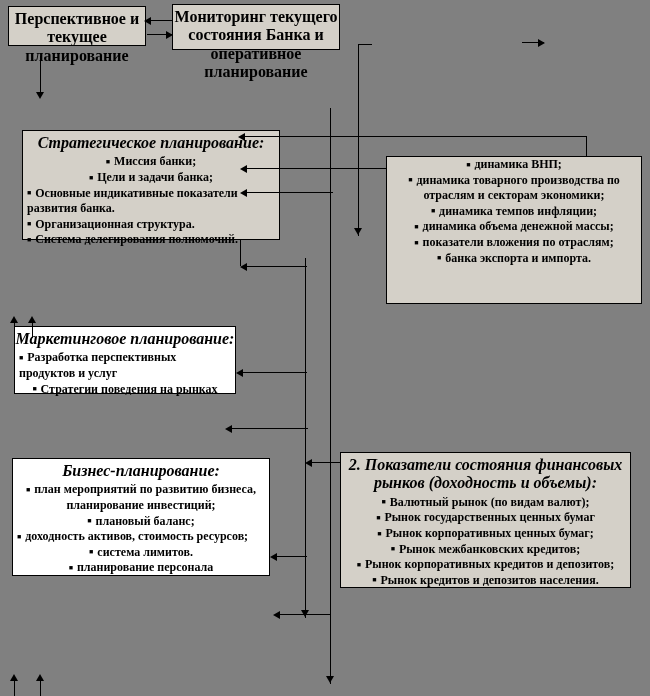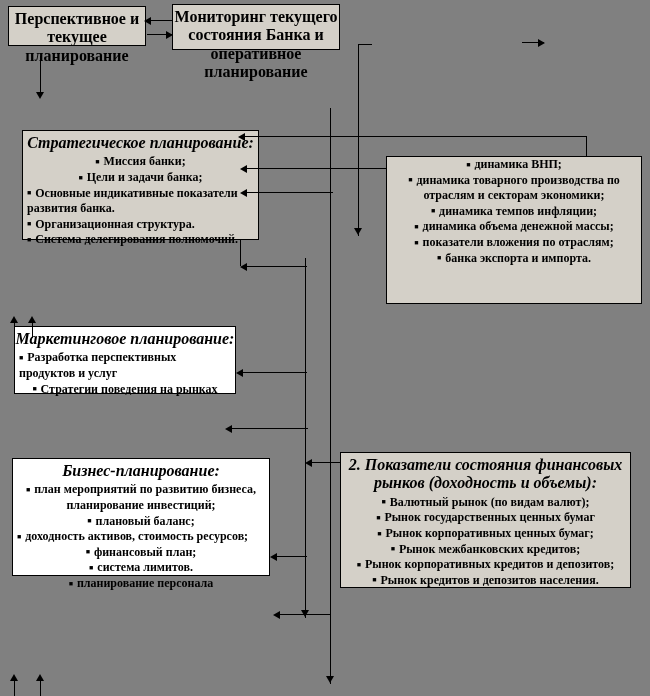--- a/index.html
+++ b/index.html
@@ -92,21 +92,21 @@
 <div id="canvas">
 
   <div class="box" style="left:8px; top:6px; width:138px; height:40px;">
     <div class="box-title plain">Перспективное и текущее планирование</div>
   </div>
 
   <div class="box" style="left:172px; top:4px; width:168px; height:46px;">
     <div class="box-title plain">Мониторинг текущего состояния Банка и оперативное планирование</div>
   </div>
 
-  <div class="box" style="left:22px; top:130px; width:237px; height:110px;">
+  <div class="box" style="left:22px; top:130px; width:258px; height:110px;">
     <div class="box-title">Стратегическое планирование:</div>
     <ul class="bullet-list">
       <li style="text-align:center;">Миссия банки;</li>
       <li style="text-align:center;">Цели и задачи банка;</li>
       <li style="text-align:left;">Основные индикативные  показатели развития банка.</li>
       <li style="text-align:left;">Организационная структура.</li>
       <li style="text-align:left;">Система делегирования полномочий.</li>
     </ul>
   </div>
 
@@ -128,21 +128,20 @@
       <li style="text-align:center;">Стратегии поведения на рынках</li>
     </ul>
   </div>
 
   <div class="box white" style="left:12px; top:458px; width:258px; height:118px;">
     <div class="box-title">Бизнес-планирование:</div>
     <ul class="bullet-list">
       <li style="text-align:center;">план мероприятий по развитию бизнеса, планирование инвестиций;</li>
       <li style="text-align:center;">плановый баланс;</li>
       <li style="text-align:left;">доходность активов, стоимость  ресурсов;</li>
-      <li style="text-align:center;">финансовый план;</li>
       <li style="text-align:center;">система лимитов.</li>
       <li style="text-align:center;">планирование персонала</li>
     </ul>
   </div>
 
   <div class="box" style="left:340px; top:452px; width:291px; height:136px;">
     <div class="box-title">2. Показатели состояния финансовых рынков (доходность и объемы):</div>
     <ul class="bullet-list">
       <li style="text-align:center;">Валютный рынок (по видам валют);</li>
       <li style="text-align:center;">Рынок государственных ценных бумаг</li>

